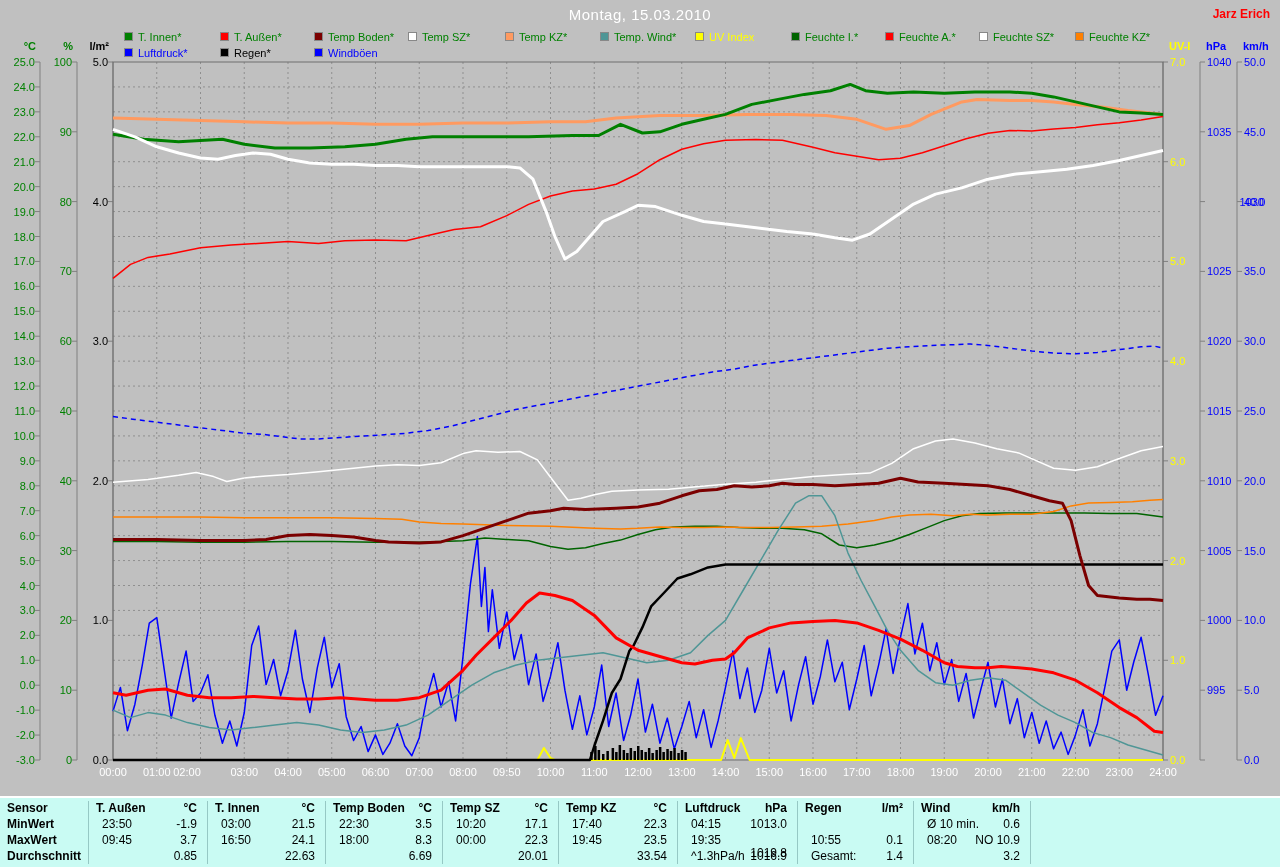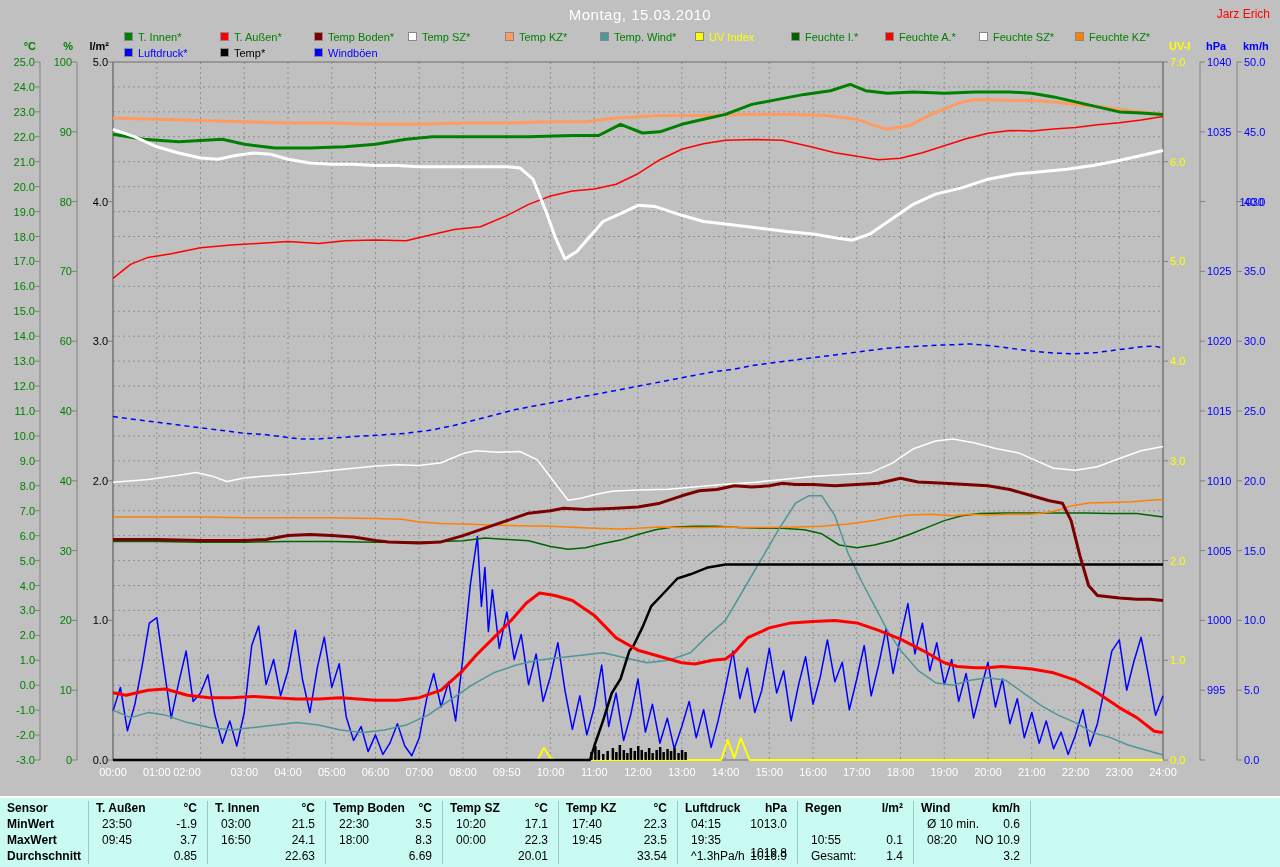--- a/index.html
+++ b/index.html
@@ -9,21 +9,21 @@
     background:#c0c0c0;
     font-family:"Liberation Sans", sans-serif;
     -webkit-font-smoothing:none;
   }
   .abs { position:absolute; }
   #page-title {
     top:6px; left:0; width:1280px; text-align:center;
     color:#ffffff; font-size:15px; letter-spacing:0.5px;
   }
   #author {
-    top:7px; right:10px; color:#ff0000; font-size:12px; font-weight:normal;
+    top:7px; right:10px; color:#ff0000; font-size:12px; font-weight:bold;
   }
   .legend-item { position:absolute; height:12px; font-size:11px; white-space:nowrap; }
   .legend-swatch { position:absolute; left:0; top:1px; width:9px; height:9px; border:1px solid #888; }
   .legend-label { position:absolute; left:14px; top:0; }
   .axis-header { position:absolute; font-size:11px; font-weight:bold; width:44px; }
   .tick-label { position:absolute; font-size:11px; width:44px; height:12px; line-height:12px; }
   .xtick-label { position:absolute; top:766px; width:44px; text-align:center; font-size:11px; color:#ffffff; }
   #chart-svg { position:absolute; left:0; top:0; }
   #stats-table {
     position:absolute; left:0; top:796px; width:1280px; height:71px;
@@ -84,21 +84,21 @@
     <div class="legend-item" style="left: 1075px; top: 31px;">
       <div class="legend-swatch" style="background: rgb(255, 128, 0);"></div>
       <div class="legend-label" style="color: rgb(0, 128, 0);">Feuchte KZ*</div>
     </div>
     <div class="legend-item" style="left: 124px; top: 47px;">
       <div class="legend-swatch" style="background: rgb(0, 0, 255);"></div>
       <div class="legend-label" style="color: rgb(0, 0, 255);">Luftdruck*</div>
     </div>
     <div class="legend-item" style="left: 220px; top: 47px;">
       <div class="legend-swatch" style="background: rgb(0, 0, 0);"></div>
-      <div class="legend-label" style="color: rgb(0, 0, 0);">Temp*</div>
+      <div class="legend-label" style="color: rgb(0, 0, 0);">Regen*</div>
     </div>
     <div class="legend-item" style="left: 314px; top: 47px;">
       <div class="legend-swatch" style="background: rgb(0, 0, 255);"></div>
       <div class="legend-label" style="color: rgb(0, 0, 255);">Windböen</div>
     </div>
   </div>
 <div id="axis-header-layer">
     <div class="axis-header" style="left: -8px; top: 40px; text-align: right; color: rgb(0, 128, 0);">°C</div>
     <div class="axis-header" style="left: 29px; top: 40px; text-align: right; color: rgb(0, 128, 0);">%</div>
     <div class="axis-header" style="left: 65px; top: 40px; text-align: right; color: rgb(0, 0, 0);">l/m²</div>

